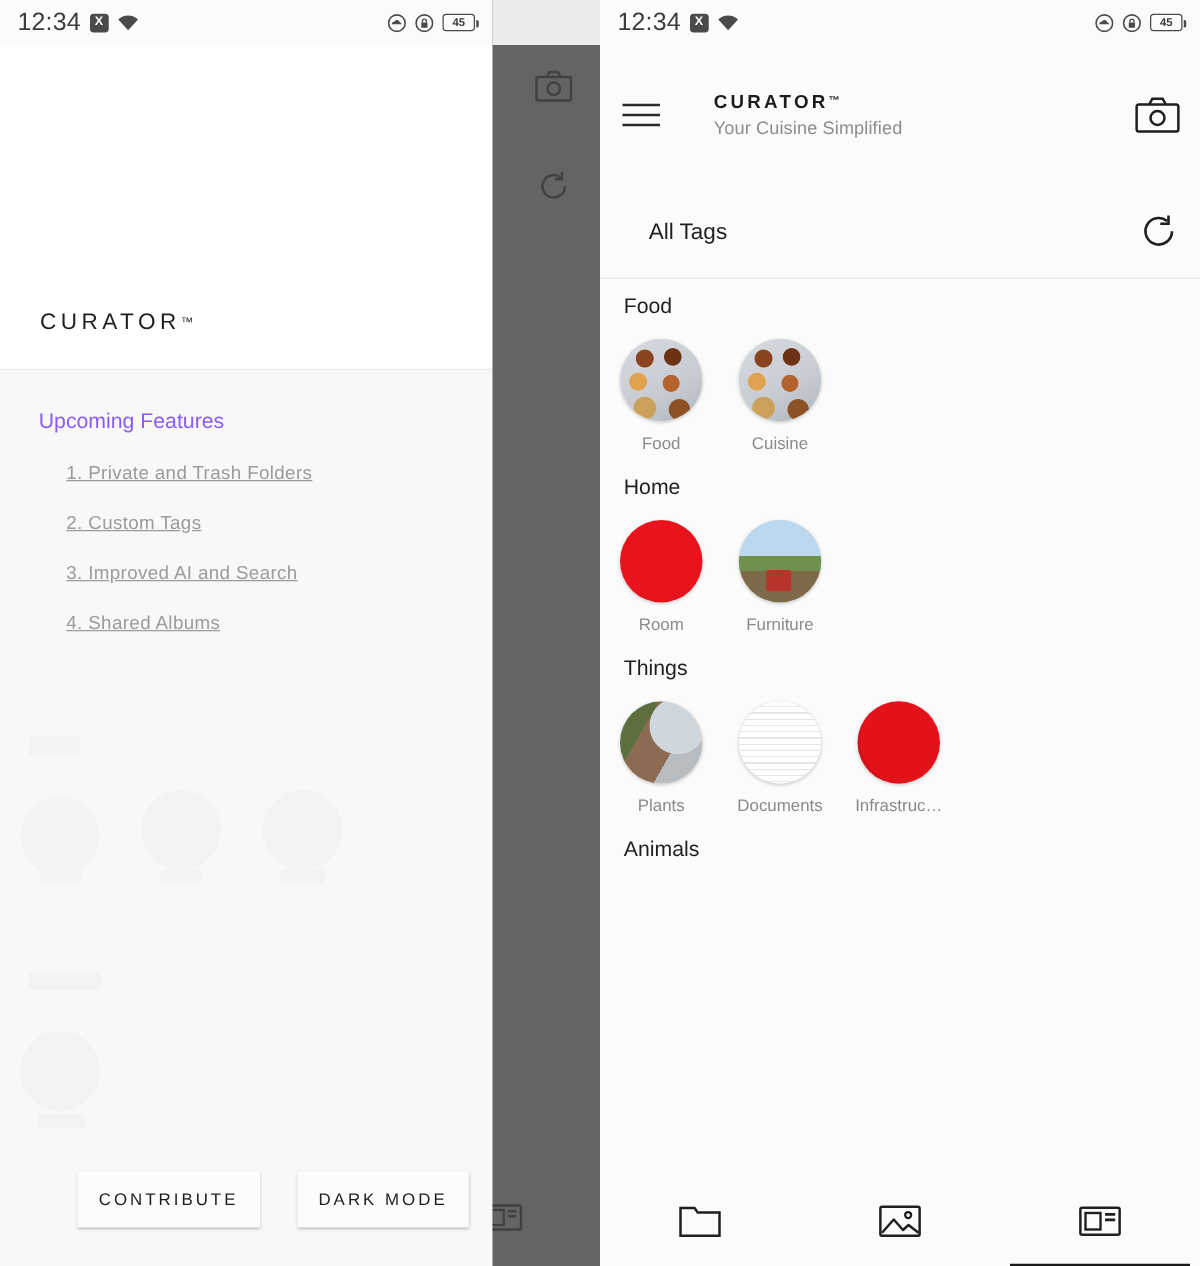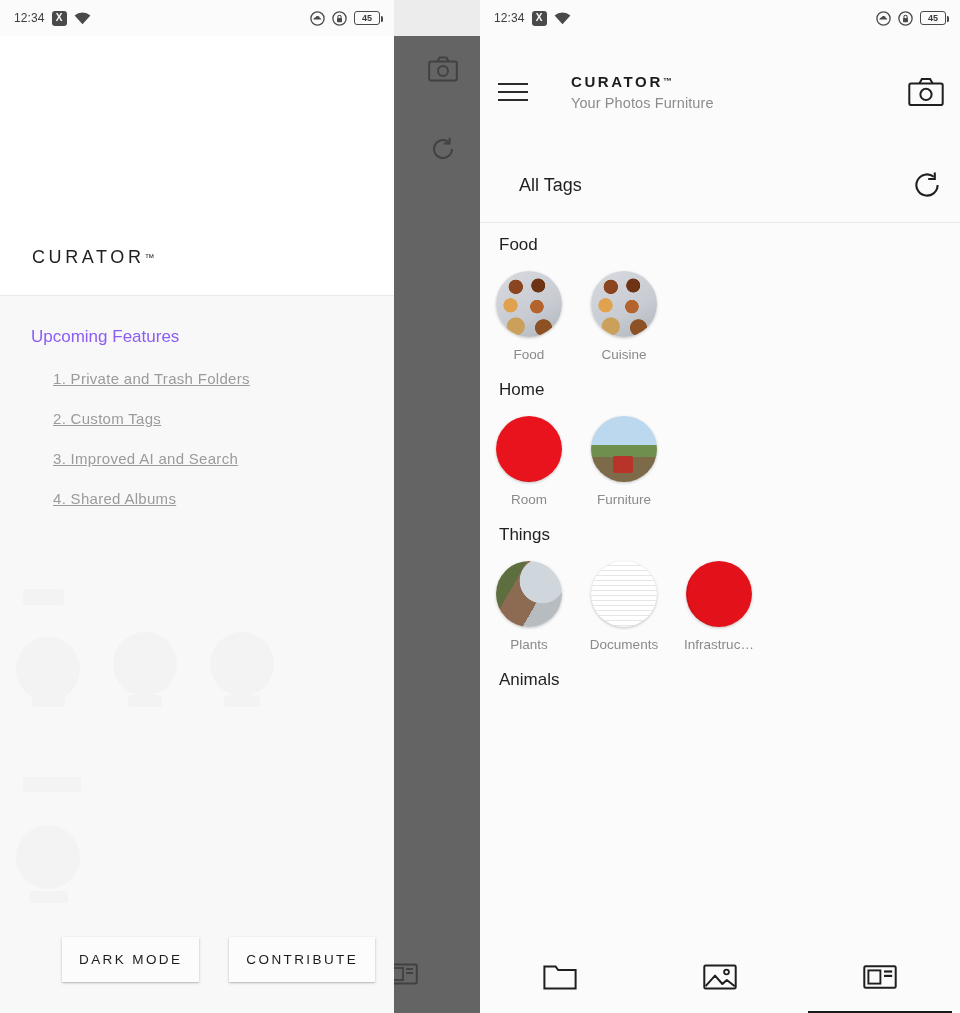--- a/index.html
+++ b/index.html
@@ -19,21 +19,21 @@
   .statusbar {
     height: 36px;
     display: flex; align-items: center;
     padding: 0 14px;
     background: #fbfbfb;
     flex: none;
   }
   .sb-left { display: flex; align-items: center; gap: 7px; }
   .sb-right { display: flex; align-items: center; gap: 7px; margin-left: auto; }
   .sb-time {
-    font-size: 12px; color: #3c3c3c;
+    font-size: 20px; color: #3c3c3c;
     font-family: "Liberation Sans", sans-serif;
     letter-spacing: .1px;
   }
   .ic-x {
     width: 15px; height: 15px; border-radius: 3px;
     background: #4a4a4a; color: #fff;
     font-size: 10px; font-weight: bold;
     display: flex; align-items: center; justify-content: center;
     line-height: 1;
   }
@@ -306,22 +306,22 @@
       <div class="ghost circ" style="left:113px; top:335px; width:64px; height:64px;"></div>
       <div class="ghost circ" style="left:210px; top:335px; width:64px; height:64px;"></div>
       <div class="ghost" style="left:32px;  top:398px; width:33px;  height:12px;"></div>
       <div class="ghost" style="left:128px; top:398px; width:34px;  height:12px;"></div>
       <div class="ghost" style="left:224px; top:398px; width:36px;  height:12px;"></div>
       <div class="ghost" style="left:23px;  top:480px; width:58px;  height:15px;"></div>
       <div class="ghost circ" style="left:16px; top:528px; width:64px; height:64px;"></div>
       <div class="ghost" style="left:30px;  top:594px; width:38px;  height:12px;"></div>
 
       <div id="drawer-buttons">
+        <button class="drawer-btn">CONTRIBUTE</button>
         <button class="drawer-btn">DARK MODE</button>
-        <button class="drawer-btn">CONTRIBUTE</button>
       </div>
     </div>
   </div>
 
   <div id="scrim">
     <div class="sb-strip"></div>
     <span class="scrim-icon" style="left:34px; top:56px;">
       <svg width="30" height="26" viewBox="0 0 30 26">
           <rect x="1.2" y="5.6" width="27.6" height="18.8" rx="1.6" fill="none" stroke="#1f1f1f" stroke-width="2"></rect>
           <path d="M9.4 5.6 11.6 1.6h6.8l2.2 4" fill="none" stroke="#1f1f1f" stroke-width="2"></path>
@@ -375,21 +375,21 @@
     </div>
 
     <div id="app-header">
       <div id="hamburger">
         <span></span>
         <span></span>
         <span></span>
       </div>
       <div id="brand-block">
         <div id="brand-title"><span>CURATOR</span><span class="tm">™</span></div>
-        <div id="brand-sub">Your Photos Furniture</div>
+        <div id="brand-sub">Your Cuisine Simplified</div>
       </div>
       <div id="camera-btn">
         <svg width="36" height="30" viewBox="0 0 36 30">
             <rect x="1.3" y="6.5" width="33.4" height="21.6" rx="1.8" fill="none" stroke="#1f1f1f" stroke-width="2"></rect>
             <path d="M11.4 6.5 13.9 2h8.2l2.5 4.5" fill="none" stroke="#1f1f1f" stroke-width="2"></path>
             <circle cx="18" cy="17.4" r="5.6" fill="none" stroke="#1f1f1f" stroke-width="2"></circle>
           </svg>
       </div>
     </div>
 

